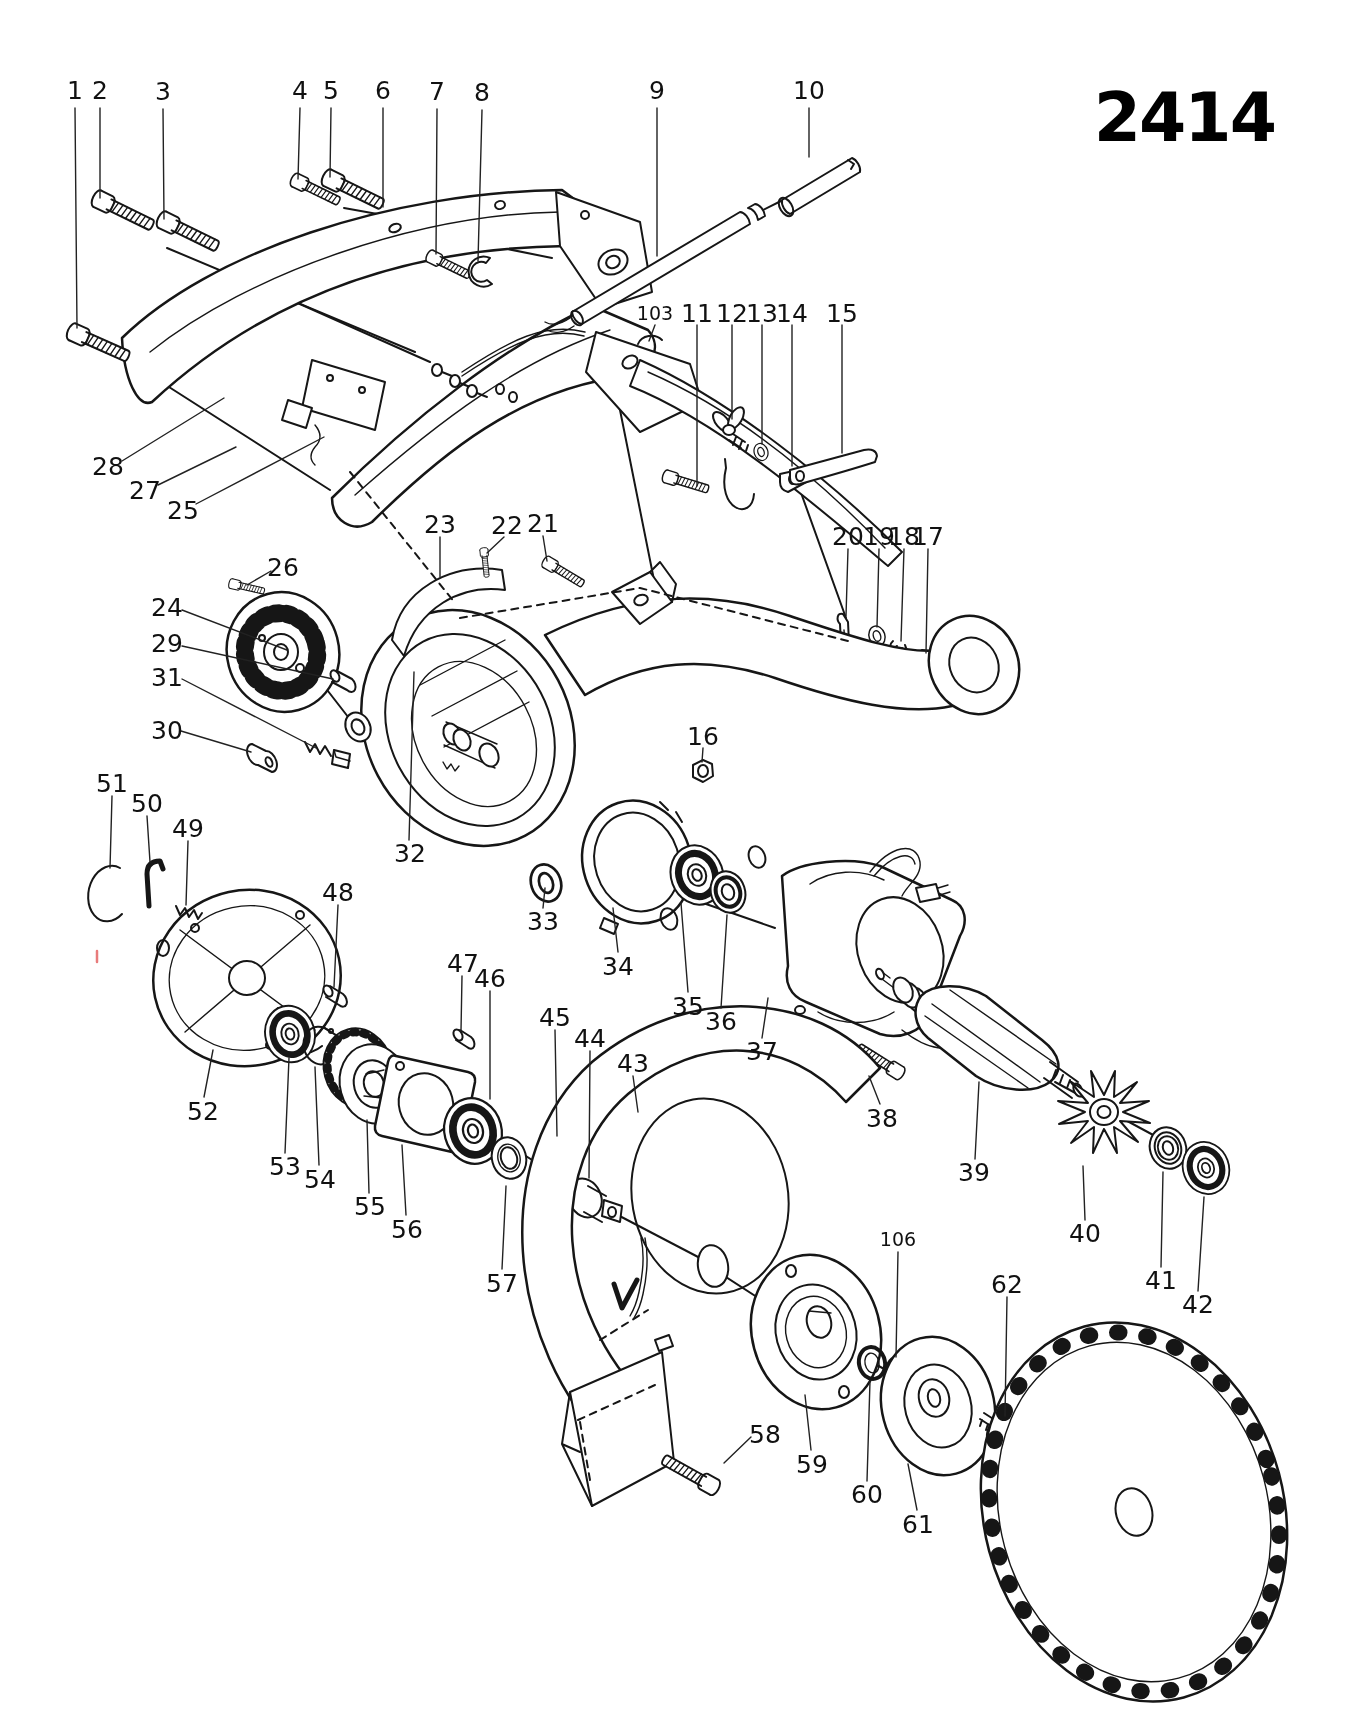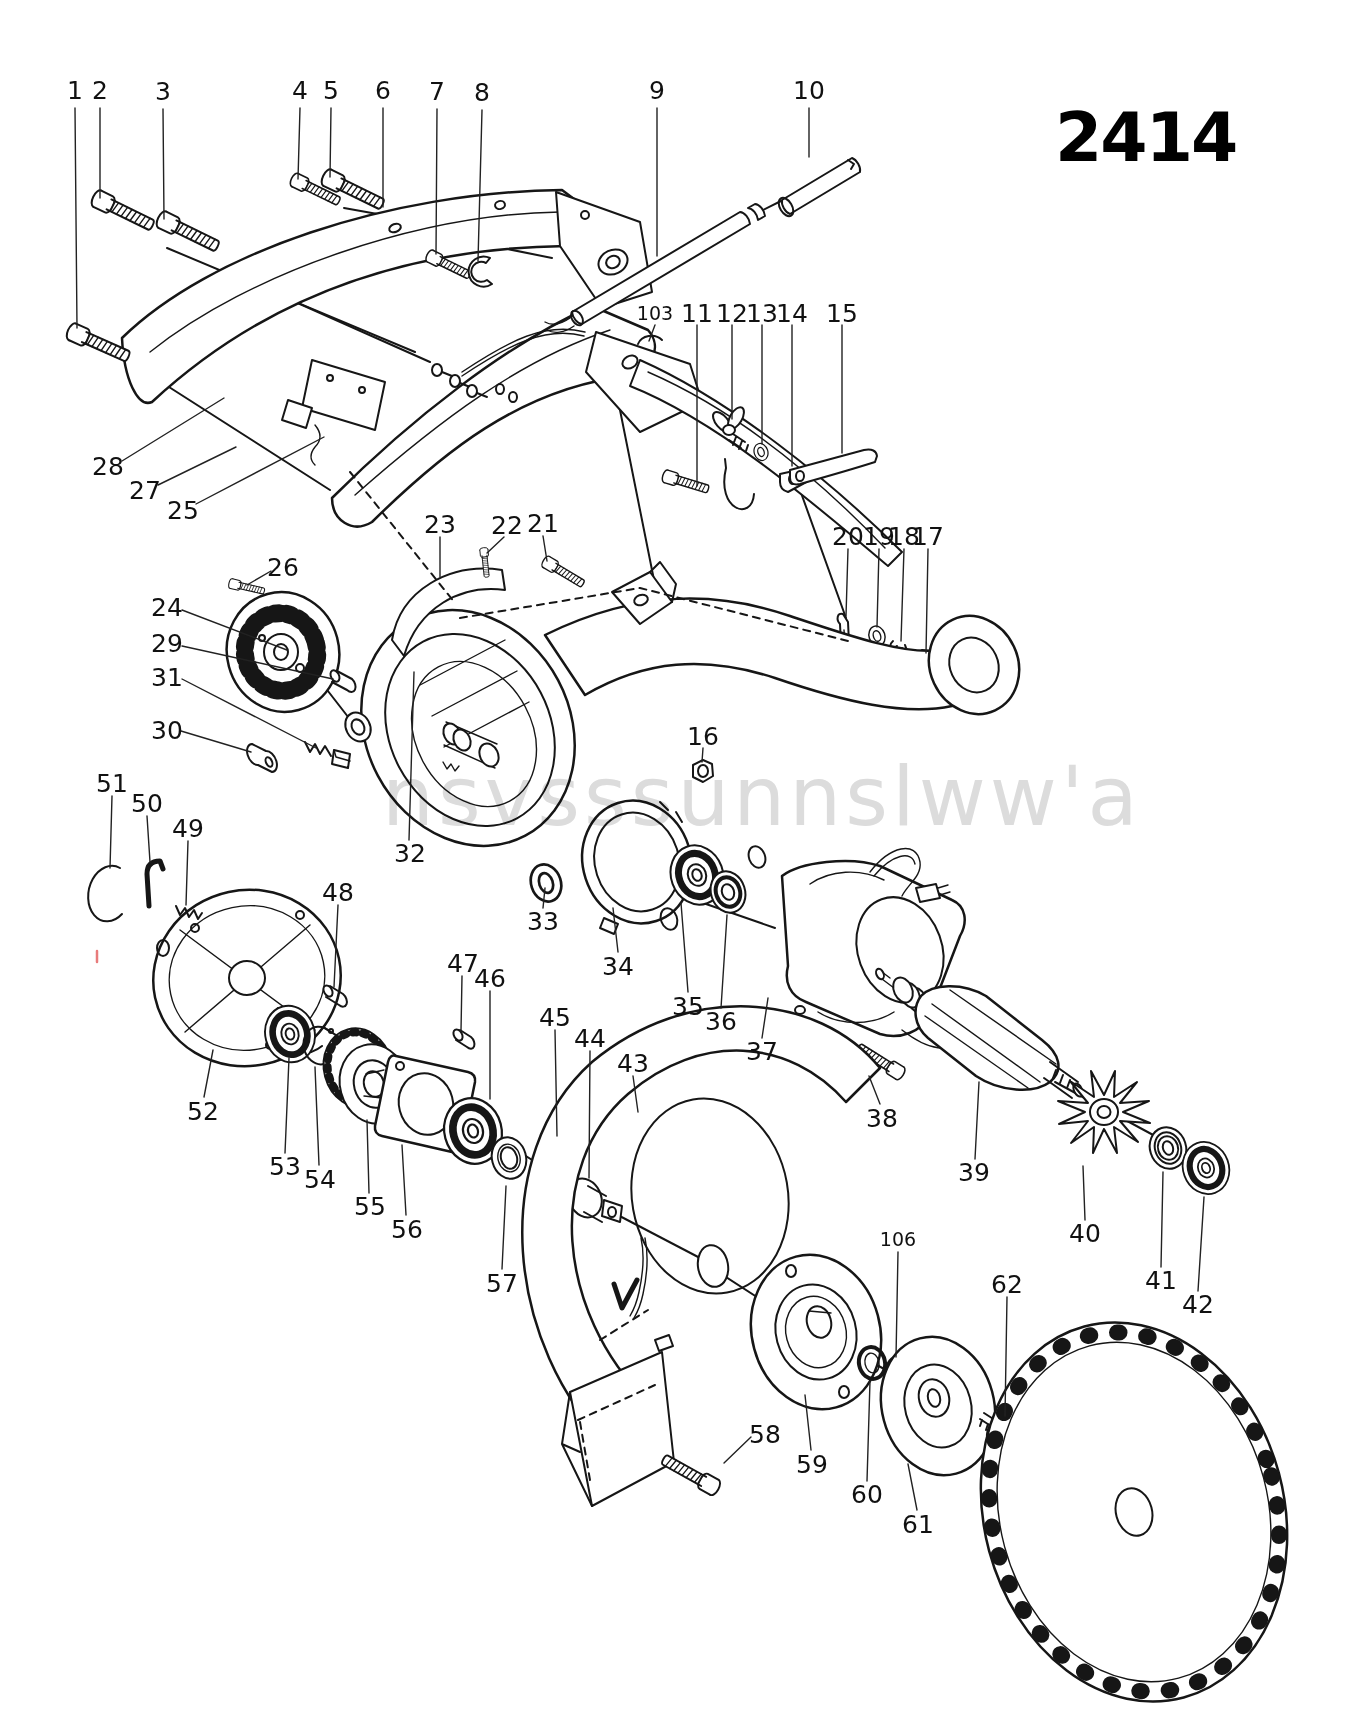--- a/index.html
+++ b/index.html
@@ -11,22 +11,22 @@
         stroke-linecap:round;stroke-linejoin:round;}
   .f{fill:#ffffff;}
   .t1{stroke-width:1.4;}
   .t2{stroke-width:2.5;}
   .thick{stroke-width:5;}
   .band{stroke-width:7;}
   .dsh{stroke-width:1.6;stroke-dasharray:7 6;}
   .lbl{font:25px "DejaVu Sans","Liberation Sans",sans-serif;fill:#111;stroke:none;}
   .lbl.sm{font-size:19px;}
   .leader{stroke:#222;stroke-width:1.4;}
-  .model{position:absolute;left:1055px;top:104px;width:220px;
-         font-size:68px;font-weight:bold;letter-spacing:-2px;color:#000;line-height:1;}
+  .model{position:absolute;left:1055px;top:84px;width:220px;
+         font-size:68px;font-weight:bold;letter-spacing:-2px;color:#000;line-height:1;text-align:right;}
   .wm{position:absolute;left:382px;top:756px;font-size:82px;letter-spacing:4px;
       color:#dcdcdc;mix-blend-mode:multiply;line-height:1;white-space:nowrap;}
 </style>
 </head>
 <body>
 
 <div class="stage">
 
 <svg id="art" width="1360" height="1733" viewBox="0 0 1360 1733">
   <defs>
@@ -565,16 +565,15 @@
         <line x1="898" y1="1252" x2="896" y2="1357" class="leader"></line>
         <text x="898" y="1246" text-anchor="middle" class="lbl sm">106</text>
         <line x1="1007" y1="1297" x2="1005" y2="1416" class="leader"></line>
         <text x="1007" y="1293" text-anchor="middle" class="lbl">62</text>
       </g>
   <g id="marks-layer">
         <line x1="97" y1="951" x2="97" y2="962" style="stroke:#e87b7b;stroke-width:2.5;"></line>
       </g>
 </svg>
 
-<div class="wm">nsvsssunnslww'a</div>
 <div class="model">2414</div>
 
 </div>
 
 </body></html>

